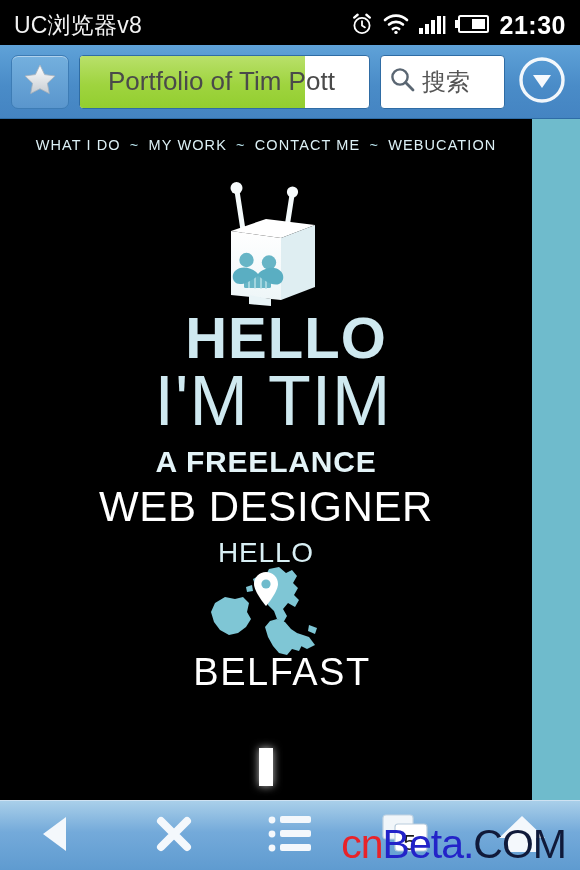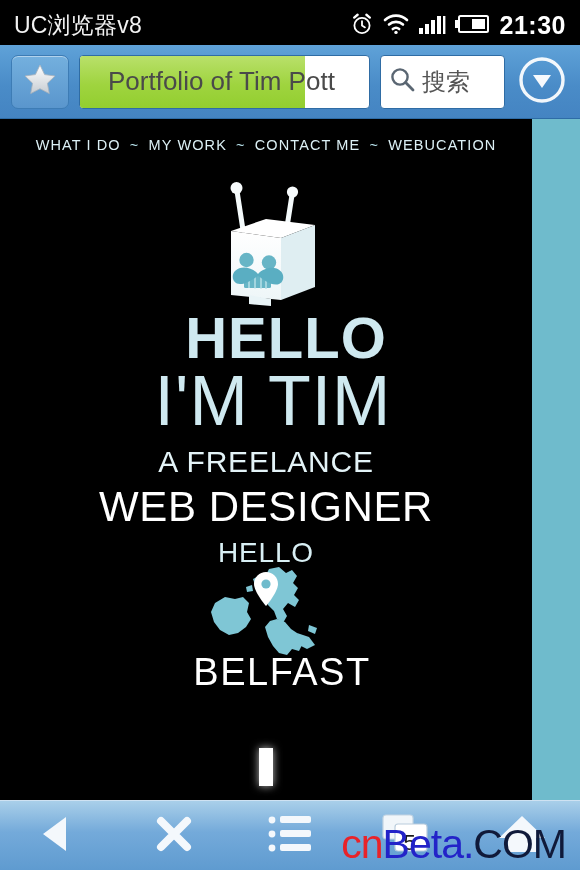--- a/index.html
+++ b/index.html
@@ -79,21 +79,21 @@
   .h-hello{
     font-size:58px; line-height:.96; color:#cfe9f0;
     font-weight:700; letter-spacing:1px;padding-left:40px;
   }
   .h-im{
     font-size:70px; line-height:1.02; color:#cfe9f0;
     font-weight:400; letter-spacing:1px;padding-left:14px;
   }
   .h-freelance{
     font-size:30px; color:#e3f3f7; letter-spacing:.8px;
-    margin-top:8px; font-weight:400;
+    margin-top:8px; font-weight:700;
   }
   .h-webdes{
     font-size:42px; color:#ffffff; letter-spacing:.6px;
     margin-top:4px; font-weight:400;
   }
   .h-from{
     font-size:28px; color:#d8eff4; letter-spacing:.8px;
     margin-top:6px; font-weight:400;
   }
 

